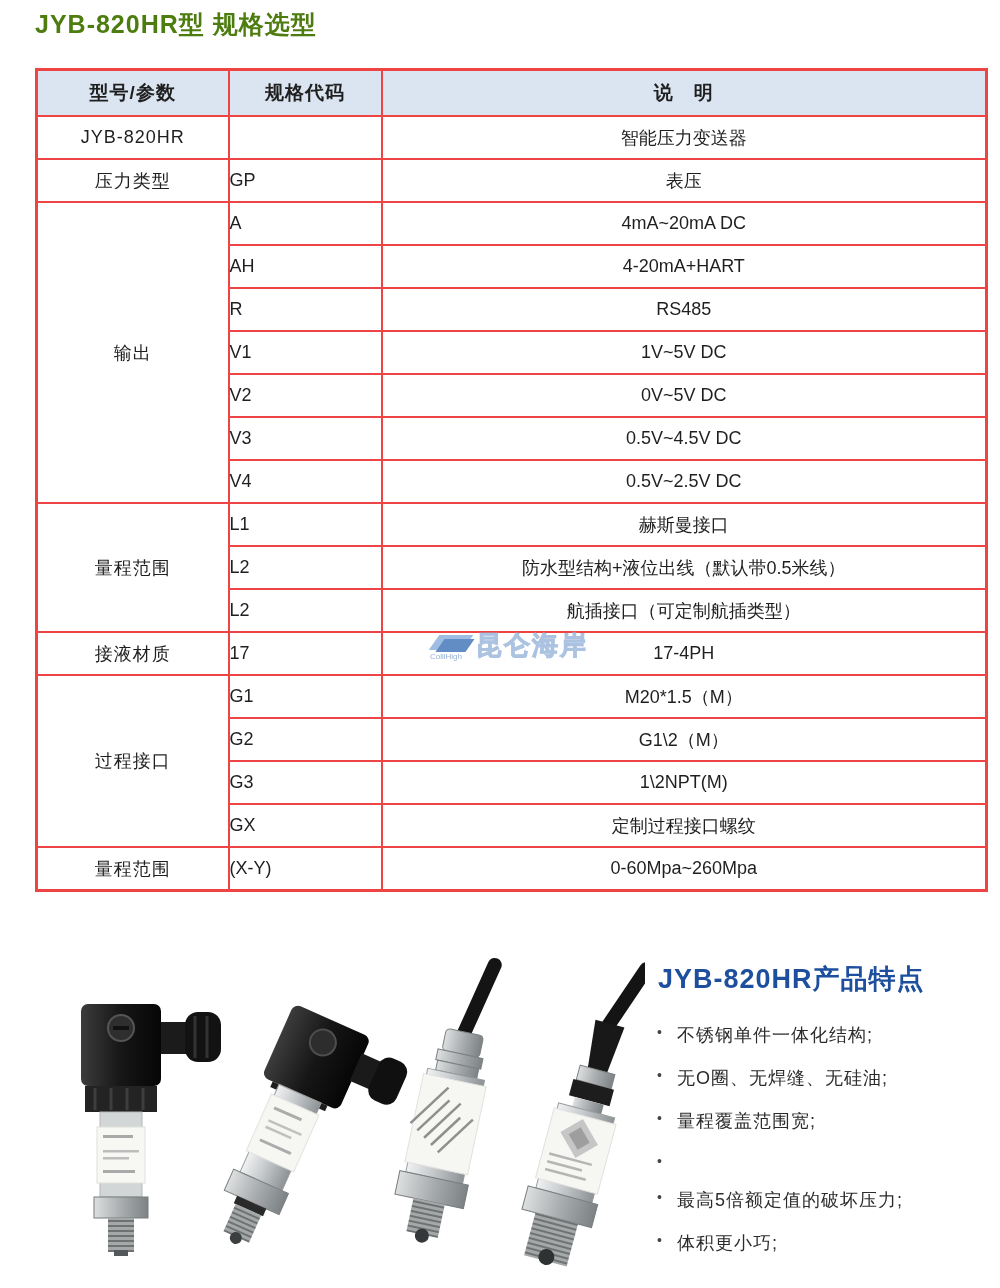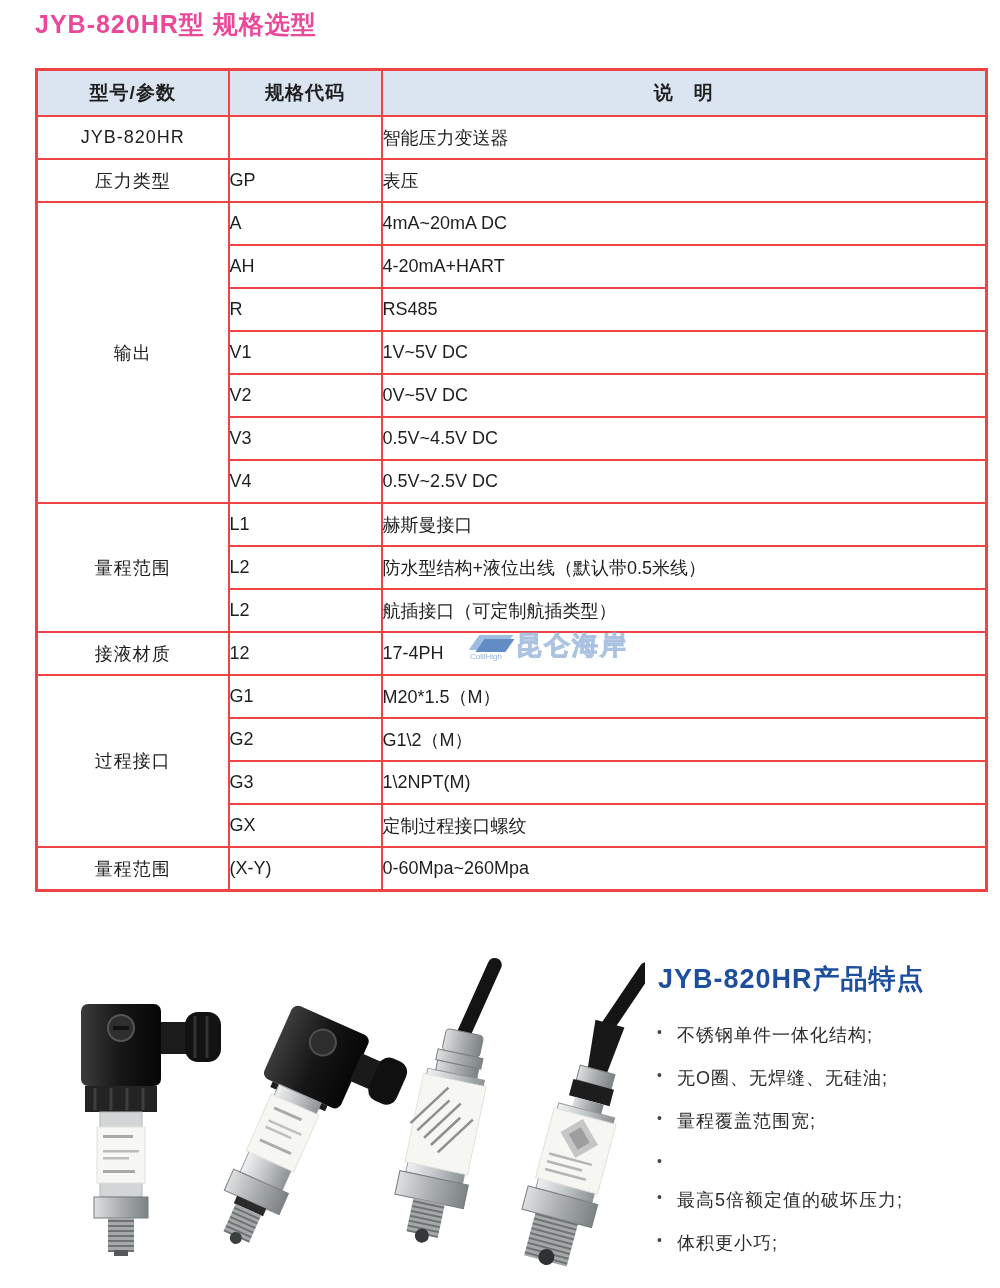--- a/index.html
+++ b/index.html
@@ -1,36 +1,36 @@
 <!DOCTYPE html>
 <html><head>
 <meta charset="utf-8">
 <style>
   html,body{margin:0;padding:0;background:#fff;}
   .page{position:relative;width:1000px;height:1288px;background:#fff;overflow:hidden;
         font-family:"Liberation Sans","DejaVu Sans",sans-serif;color:#1c1c1c;}
 
   .doc-title{position:absolute;left:35px;top:8px;font-size:25px;font-weight:bold;
-             color:#ec4899;letter-spacing:1px;}
+             color:#4d7c0f;letter-spacing:1px;}
 
   
   table.spec{position:absolute;left:35px;top:68px;width:953px;border-collapse:collapse;
              table-layout:fixed;font-size:18px;color:#1f1f1f;}
   table.spec,table.spec th,table.spec td{border:2px solid #ef4444;}
   table.spec{border-width:3px;}
   table.spec th{height:42px;background:#dbe5f1;font-size:19px;font-weight:bold;
                 text-align:center;letter-spacing:1px;}
   table.spec td{height:41px;padding:0;background:#fff;}
   td.c-param{text-align:center;letter-spacing:1px;}
   td.c-code{}
-  td.c-desc{text-align:left;padding-left:38px;}
+  td.c-desc{text-align:center;padding-left:38px;}
 
   
   .watermark{position:absolute;left:424px;top:628px;display:flex;align-items:center;
-             opacity:.75;pointer-events:none;z-index:5;margin-left:40px;}
+             opacity:.75;pointer-events:none;z-index:5;}
   .wm-logo{position:relative;width:52px;height:30px;}
   .wm-par1{position:absolute;left:10px;top:4px;width:34px;height:15px;background:#7fa8d9;
            transform:skewX(-35deg);}
   .wm-par2{position:absolute;left:16px;top:8px;width:30px;height:13px;background:#2e67b1;
            transform:skewX(-35deg);}
   .wm-en{position:absolute;left:6px;top:21px;font-size:8px;color:#6f97c9;letter-spacing:0;}
   .wm-cn{font-size:26px;font-weight:bold;color:#a7c2e2;letter-spacing:2px;text-align:right;
          -webkit-text-stroke:1px #8fb0d8;}
 
   
@@ -110,21 +110,21 @@
         <tr>
           <td class="c-code">L2</td>
           <td class="c-desc">防水型结构+液位出线（默认带0.5米线）</td>
         </tr>
         <tr>
           <td class="c-code">L2</td>
           <td class="c-desc">航插接口（可定制航插类型）</td>
         </tr>
         <tr>
           <td class="c-param" rowspan="1">接液材质</td>
-          <td class="c-code">12</td>
+          <td class="c-code">17</td>
           <td class="c-desc">17-4PH</td>
         </tr>
         <tr>
           <td class="c-param" rowspan="4">过程接口</td>
           <td class="c-code">G1</td>
           <td class="c-desc">M20*1.5（M）</td>
         </tr>
         <tr>
           <td class="c-code">G2</td>
           <td class="c-desc">G1\2（M）</td>

